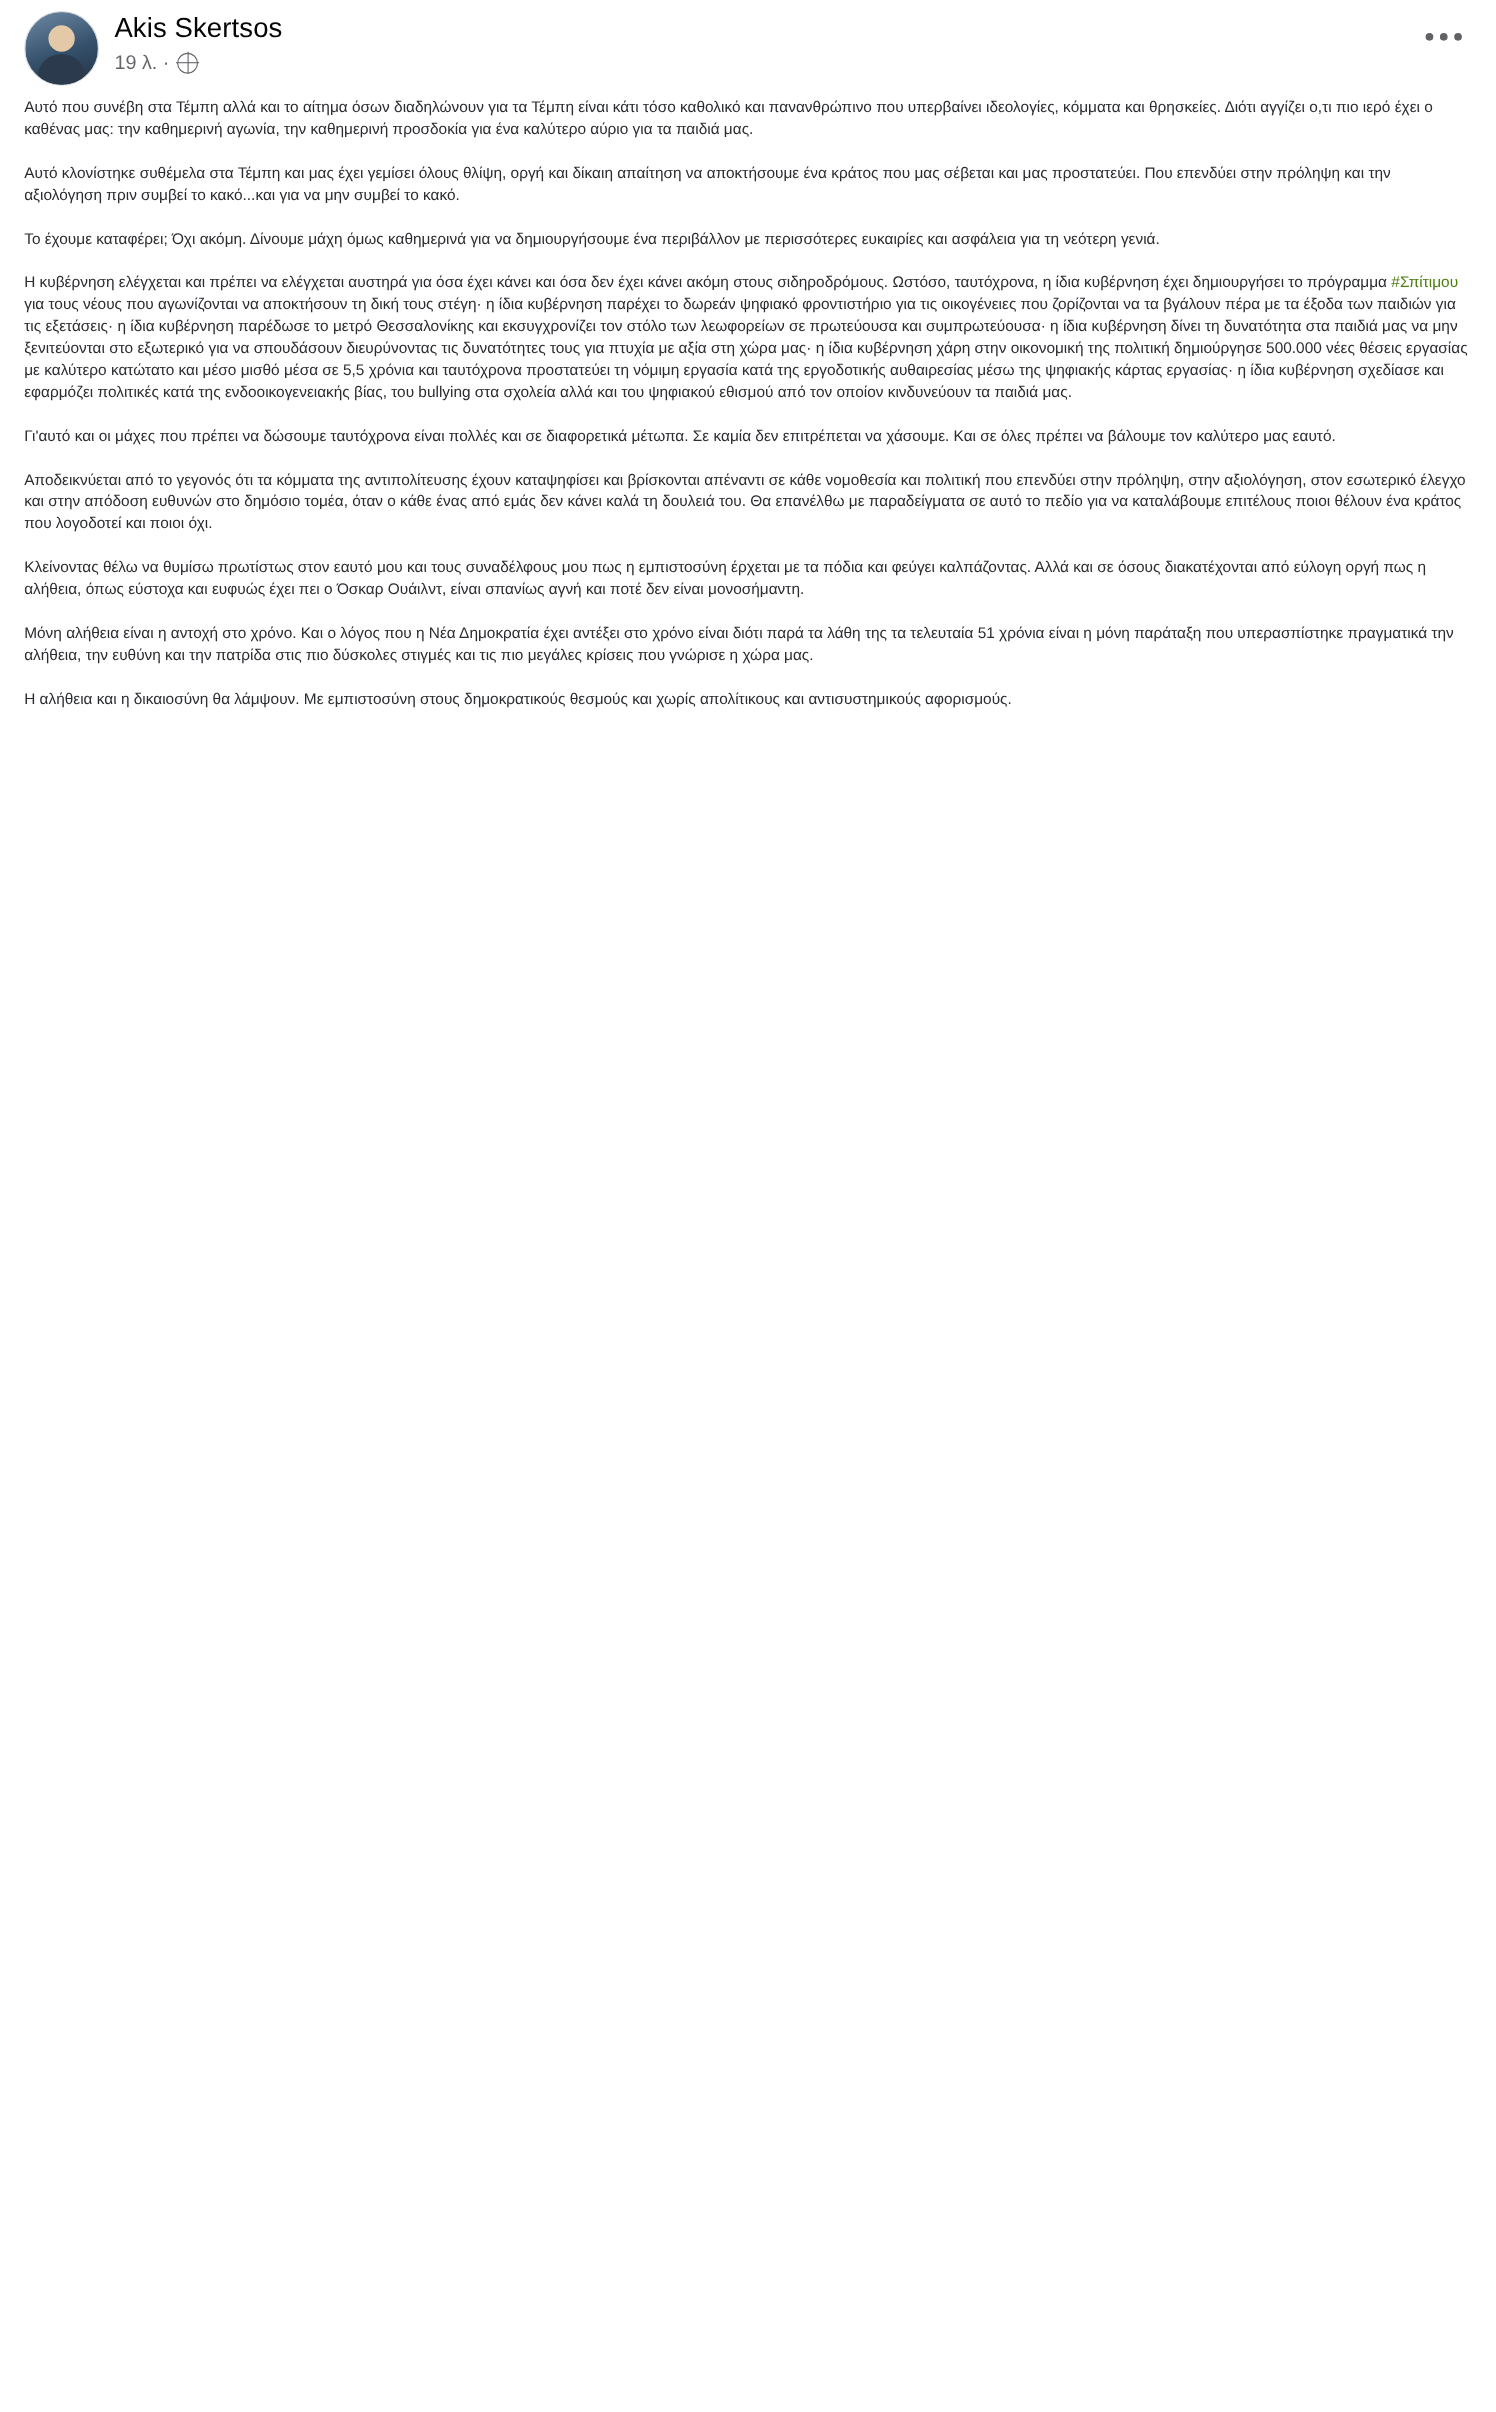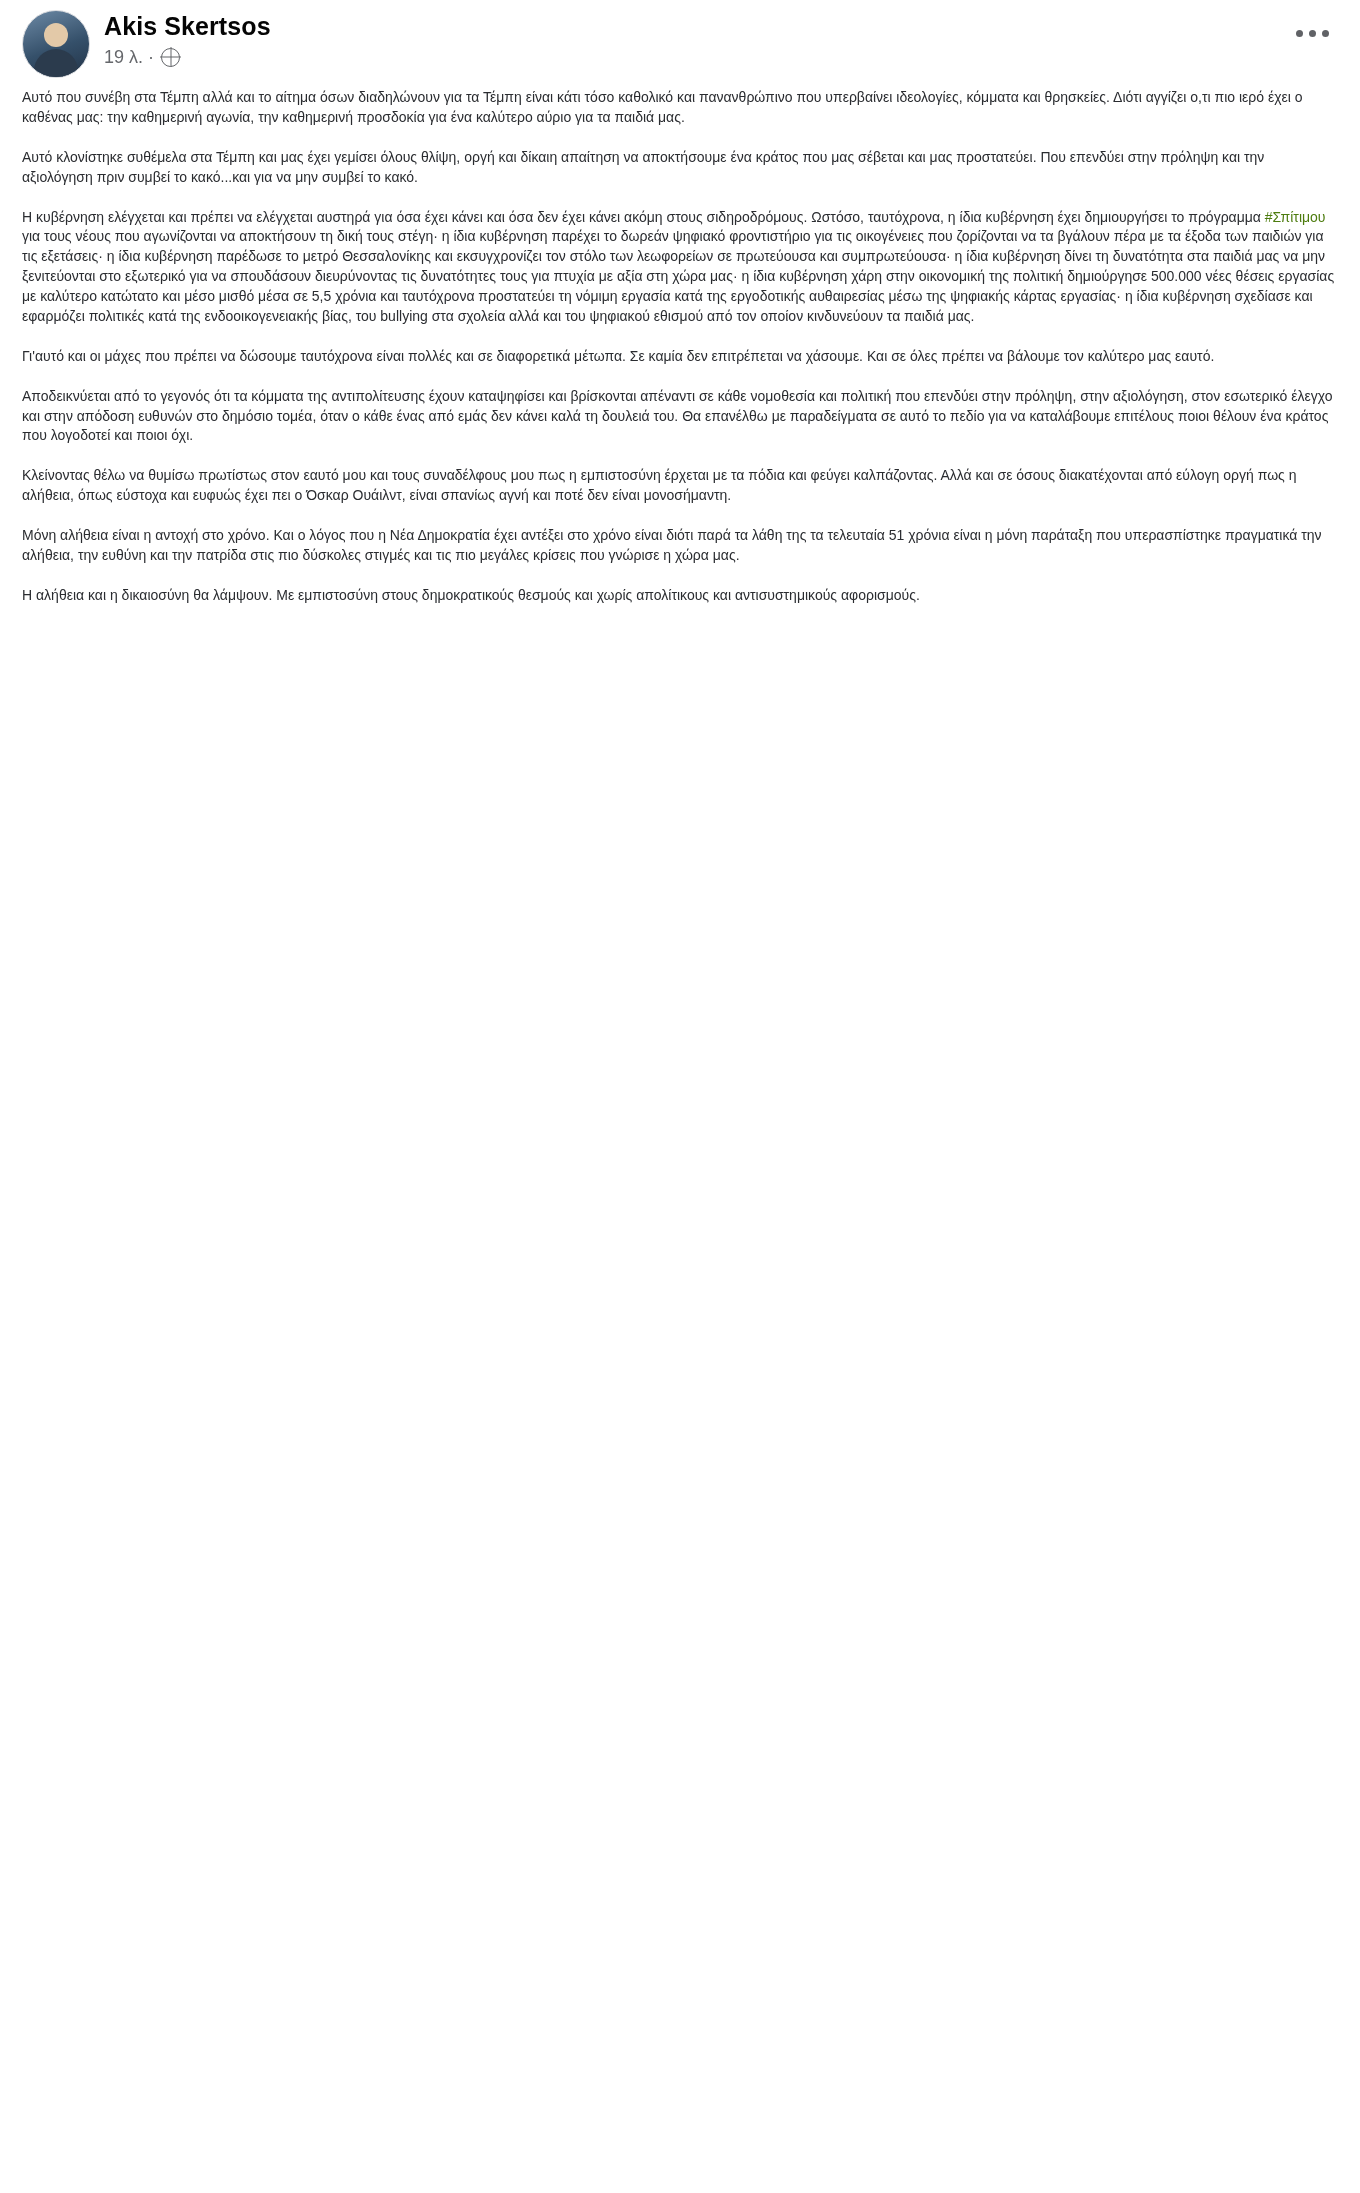--- a/index.html
+++ b/index.html
@@ -62,21 +62,21 @@
     z-index: 2;
   }
   .header-text {
     margin-left: 14px;
     padding-top: 4px;
     flex: 1 1 auto;
     min-width: 0;
   }
   .author-name {
     font-size: 25px;
-    font-weight: bold;
+    font-weight: normal;
     color: #050505;
     line-height: 1.15;
     letter-spacing: .1px;
   }
   .meta-row {
     display: flex;
     align-items: center;
     margin-top: 6px;
     font-size: 18px;
     color: #65676b;
@@ -166,20 +166,21 @@
     <div class="menu-button">
       <span class="dot"></span>
       <span class="dot"></span>
       <span class="dot"></span>
     </div>
   </div>
 
   <div class="post-body">
     <p>Αυτό που συνέβη στα Τέμπη αλλά και το αίτημα όσων διαδηλώνουν για τα Τέμπη είναι κάτι τόσο καθολικό και πανανθρώπινο που υπερβαίνει ιδεολογίες, κόμματα και θρησκείες. Διότι αγγίζει ο,τι πιο ιερό έχει ο καθένας μας: την καθημερινή αγωνία, την καθημερινή προσδοκία για ένα καλύτερο αύριο για τα παιδιά μας.</p>
     <p>Αυτό κλονίστηκε συθέμελα στα Τέμπη και μας έχει γεμίσει όλους θλίψη, οργή και δίκαιη απαίτηση να αποκτήσουμε ένα κράτος που μας σέβεται και μας προστατεύει. Που επενδύει στην πρόληψη και την αξιολόγηση πριν συμβεί το κακό...και για να μην συμβεί το κακό.</p>
+    <p>Το έχουμε καταφέρει; Όχι ακόμη. Δίνουμε μάχη όμως καθημερινά για να δημιουργήσουμε ένα περιβάλλον με περισσότερες ευκαιρίες και ασφάλεια για τη νεότερη γενιά.</p>
     <p>
       <span>Η κυβέρνηση ελέγχεται και πρέπει να ελέγχεται αυστηρά για όσα έχει κάνει και όσα δεν έχει κάνει ακόμη στους σιδηροδρόμους. Ωστόσο, ταυτόχρονα, η ίδια κυβέρνηση έχει δημιουργήσει το πρόγραμμα <span class="hashtag">#Σπίτιμου</span> για τους νέους που αγωνίζονται να αποκτήσουν τη δική τους στέγη· η ίδια κυβέρνηση παρέχει το δωρεάν ψηφιακό φροντιστήριο για τις οικογένειες που ζορίζονται να τα βγάλουν πέρα με τα έξοδα των παιδιών για τις εξετάσεις· η ίδια κυβέρνηση παρέδωσε το μετρό Θεσσαλονίκης και εκσυγχρονίζει τον στόλο των λεωφορείων σε πρωτεύουσα και συμπρωτεύουσα· η ίδια κυβέρνηση δίνει τη δυνατότητα στα παιδιά μας να μην ξενιτεύονται στο εξωτερικό για να σπουδάσουν διευρύνοντας τις δυνατότητες τους για πτυχία με αξία στη χώρα μας· η ίδια κυβέρνηση χάρη στην οικονομική της πολιτική δημιούργησε 500.000 νέες θέσεις εργασίας με καλύτερο κατώτατο και μέσο μισθό μέσα σε 5,5 χρόνια και ταυτόχρονα προστατεύει τη νόμιμη εργασία κατά της εργοδοτικής αυθαιρεσίας μέσω της ψηφιακής κάρτας εργασίας· η ίδια κυβέρνηση σχεδίασε και εφαρμόζει πολιτικές κατά της ενδοοικογενειακής βίας, του bullying στα σχολεία αλλά και του ψηφιακού εθισμού από τον οποίον κινδυνεύουν τα παιδιά μας.</span>
     </p>
     <p>Γι'αυτό και οι μάχες που πρέπει να δώσουμε ταυτόχρονα είναι πολλές και σε διαφορετικά μέτωπα. Σε καμία δεν επιτρέπεται να χάσουμε. Και σε όλες πρέπει να βάλουμε τον καλύτερο μας εαυτό.</p>
     <p>Αποδεικνύεται από το γεγονός ότι τα κόμματα της αντιπολίτευσης έχουν καταψηφίσει και βρίσκονται απέναντι σε κάθε νομοθεσία και πολιτική που επενδύει στην πρόληψη, στην αξιολόγηση, στον εσωτερικό έλεγχο και στην απόδοση ευθυνών στο δημόσιο τομέα, όταν ο κάθε ένας από εμάς δεν κάνει καλά τη δουλειά του. Θα επανέλθω με παραδείγματα σε αυτό το πεδίο για να καταλάβουμε επιτέλους ποιοι θέλουν ένα κράτος που λογοδοτεί και ποιοι όχι.</p>
     <p>Κλείνοντας θέλω να θυμίσω πρωτίστως στον εαυτό μου και τους συναδέλφους μου πως η εμπιστοσύνη έρχεται με τα πόδια και φεύγει καλπάζοντας. Αλλά και σε όσους διακατέχονται από εύλογη οργή πως η αλήθεια, όπως εύστοχα και ευφυώς έχει πει ο Όσκαρ Ουάιλντ, είναι σπανίως αγνή και ποτέ δεν είναι μονοσήμαντη.</p>
     <p>Μόνη αλήθεια είναι η αντοχή στο χρόνο. Και ο λόγος που η Νέα Δημοκρατία έχει αντέξει στο χρόνο είναι διότι παρά τα λάθη της τα τελευταία 51 χρόνια είναι η μόνη παράταξη που υπερασπίστηκε  πραγματικά την αλήθεια, την ευθύνη και την πατρίδα στις πιο δύσκολες στιγμές και τις πιο μεγάλες κρίσεις που γνώρισε η χώρα μας.</p>
     <p>Η αλήθεια και η δικαιοσύνη θα λάμψουν. Με εμπιστοσύνη στους δημοκρατικούς θεσμούς και χωρίς απολίτικους και αντισυστημικούς αφορισμούς.</p>
   </div>
 

